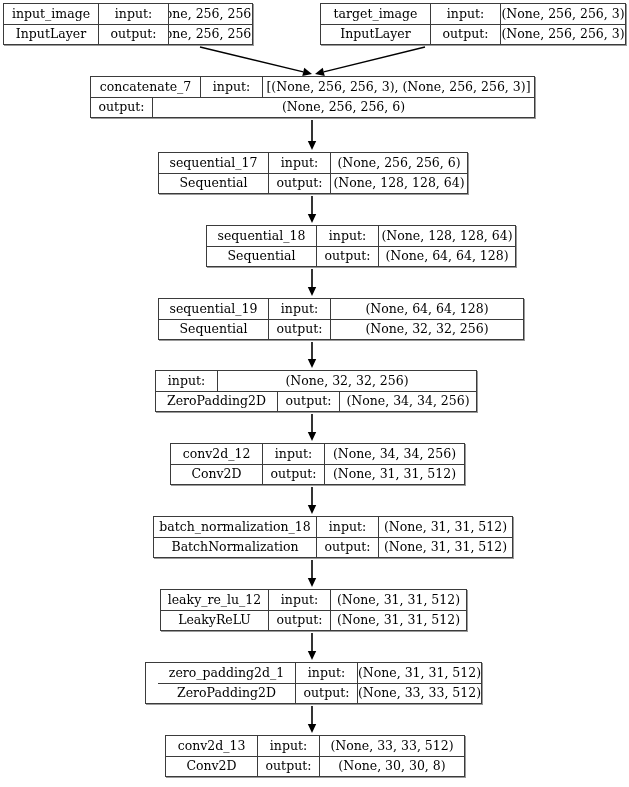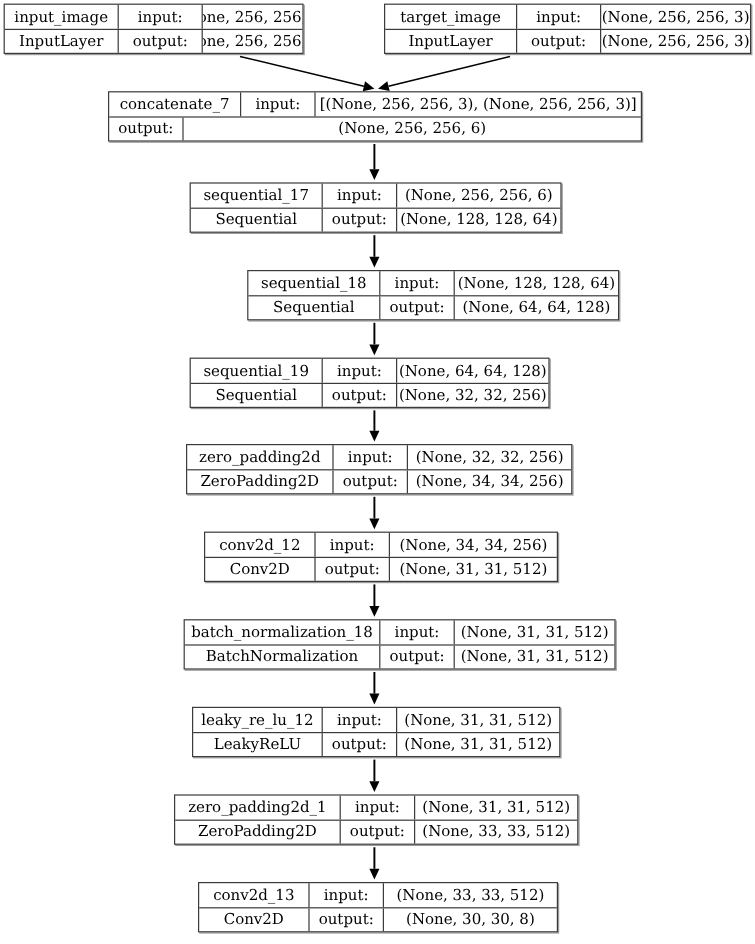--- a/index.html
+++ b/index.html
@@ -169,35 +169,34 @@
         <div class="cell c-name" style="width: 110px; flex: 0 0 110px;">sequential_18</div>
         <div class="cell c-label" style="width: 62px; flex: 0 0 62px;">input:</div>
         <div class="cell c-shape">(None, 128, 128, 64)</div>
       </div>
       <div class="node-row bottom">
         <div class="cell c-name" style="width: 110px; flex: 0 0 110px;">Sequential</div>
         <div class="cell c-label" style="width: 62px; flex: 0 0 62px;">output:</div>
         <div class="cell c-shape">(None, 64, 64, 128)</div>
       </div>
     </div>
-    <div class="node" style="left: 158px; top: 298px; width: 300px; height: 42px;">
+    <div class="node" style="left: 158px; top: 298px; width: 366px; height: 42px;">
       <div class="node-row top">
         <div class="cell c-name" style="width: 110px; flex: 0 0 110px;">sequential_19</div>
         <div class="cell c-label" style="width: 62px; flex: 0 0 62px;">input:</div>
         <div class="cell c-shape">(None, 64, 64, 128)</div>
       </div>
       <div class="node-row bottom">
         <div class="cell c-name" style="width: 110px; flex: 0 0 110px;">Sequential</div>
         <div class="cell c-label" style="width: 62px; flex: 0 0 62px;">output:</div>
         <div class="cell c-shape">(None, 32, 32, 256)</div>
       </div>
     </div>
     <div class="node" style="left: 155px; top: 370px; width: 322px; height: 42px;">
       <div class="node-row top">
-        <div class="cell c-name" style="width: 122px; flex: 0 0 122px;">zero_padding2d</div>
         <div class="cell c-label" style="width: 62px; flex: 0 0 62px;">input:</div>
         <div class="cell c-shape">(None, 32, 32, 256)</div>
       </div>
       <div class="node-row bottom">
         <div class="cell c-name" style="width: 122px; flex: 0 0 122px;">ZeroPadding2D</div>
         <div class="cell c-label" style="width: 62px; flex: 0 0 62px;">output:</div>
         <div class="cell c-shape">(None, 34, 34, 256)</div>
       </div>
     </div>
     <div class="node" style="left: 170px; top: 443px; width: 295px; height: 42px;">
@@ -229,21 +228,21 @@
         <div class="cell c-name" style="width: 108px; flex: 0 0 108px;">leaky_re_lu_12</div>
         <div class="cell c-label" style="width: 62px; flex: 0 0 62px;">input:</div>
         <div class="cell c-shape">(None, 31, 31, 512)</div>
       </div>
       <div class="node-row bottom">
         <div class="cell c-name" style="width: 108px; flex: 0 0 108px;">LeakyReLU</div>
         <div class="cell c-label" style="width: 62px; flex: 0 0 62px;">output:</div>
         <div class="cell c-shape">(None, 31, 31, 512)</div>
       </div>
     </div>
-    <div class="node" style="left: 145px; top: 662px; width: 337px; height: 42px;">
+    <div class="node" style="left: 145px; top: 662px; width: 337px; height: 42px; padding-left: 12px;">
       <div class="node-row top">
         <div class="cell c-name" style="width: 138px; flex: 0 0 138px;">zero_padding2d_1</div>
         <div class="cell c-label" style="width: 62px; flex: 0 0 62px;">input:</div>
         <div class="cell c-shape">(None, 31, 31, 512)</div>
       </div>
       <div class="node-row bottom">
         <div class="cell c-name" style="width: 138px; flex: 0 0 138px;">ZeroPadding2D</div>
         <div class="cell c-label" style="width: 62px; flex: 0 0 62px;">output:</div>
         <div class="cell c-shape">(None, 33, 33, 512)</div>
       </div>

